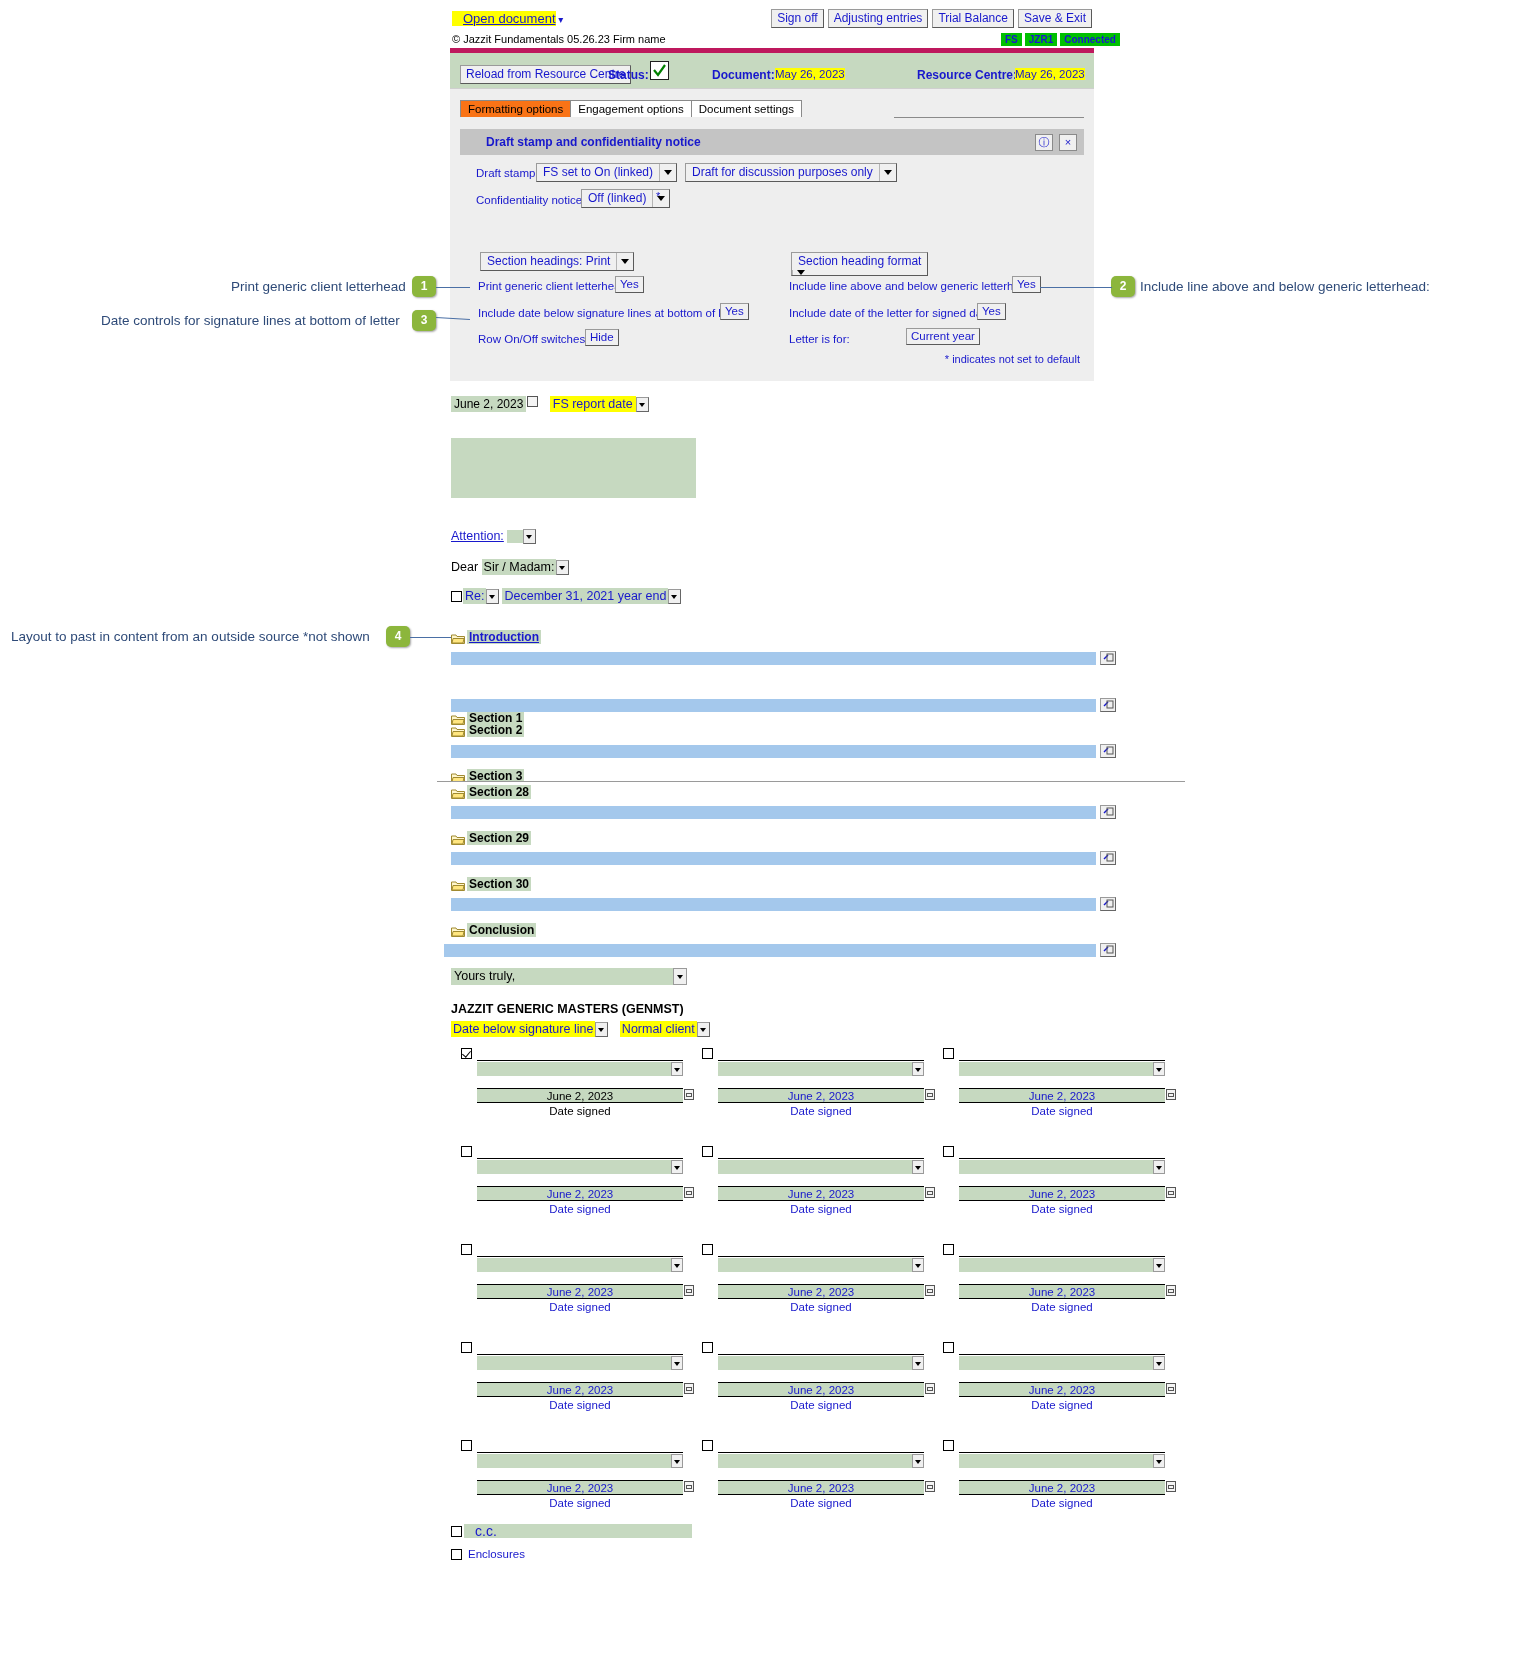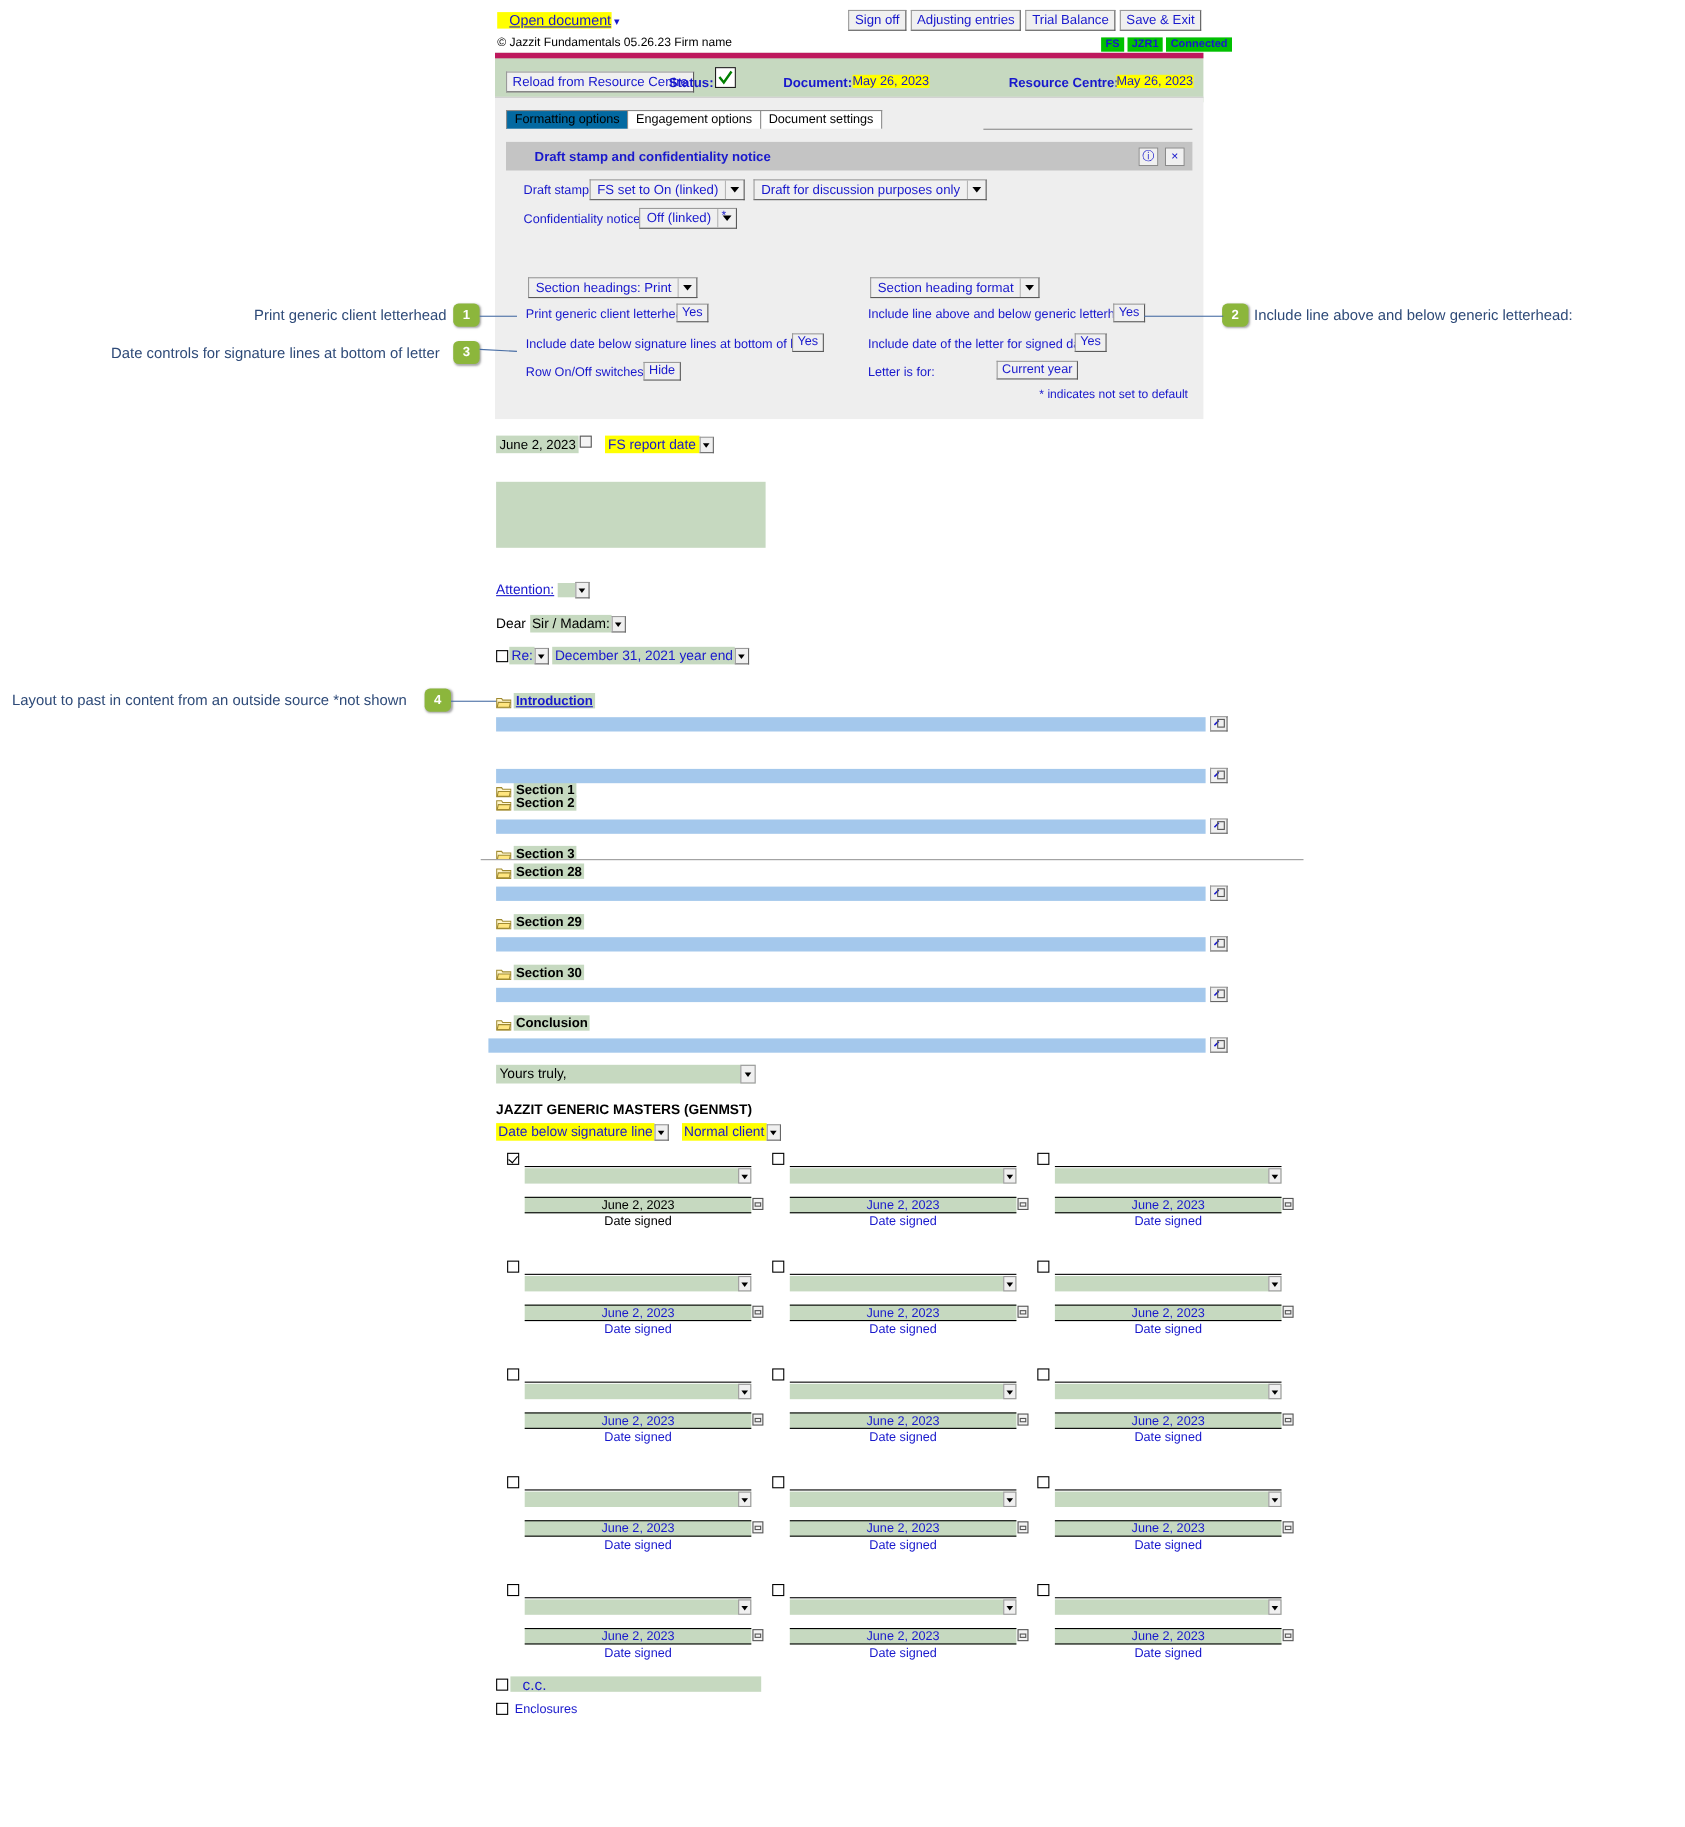--- a/index.html
+++ b/index.html
@@ -136,21 +136,21 @@
     display: inline-block;
     border: 1px solid #8a8a8a;
     border-bottom: none;
     background: #ffffff;
     color: #000;
     font-size: 11.5px;
     padding: 2px 7px 2px 7px;
     margin-right: -1px;
     position: relative;
   }
-  .tab.active { background: #0369a1; }
+  .tab.active { background: #f97316; }
   .sectionbar {
     position: absolute;
     left: 10px; width: 624px; height: 26px;
     background: #c4c4c4;
     color: #1818cc;
     font-weight: bold;
     font-size: 12px;
     line-height: 26px;
     padding-left: 26px;
     box-sizing: border-box;
@@ -355,21 +355,21 @@
   </span>
   <span class="abs blue" style="left:206px; top:101px; font-size:11px;">*</span>
 
 
   <span class="ddbtn abs" style="left:30px; top:163px;">
     <span class="lbl">Section headings: Print</span>
       <span class="arr">
         <i class="caret"></i>
       </span>
   </span>
-  <span class="ddbtn abs" style="left:341px; top:163px;">
+  <span class="ddbtn abs" style="left:341px; top:163px;flex-direction:column;">
     <span class="lbl">Section heading format</span>
       <span class="arr">
         <i class="caret"></i>
       </span>
   </span>
 
   <div class="panelrow" style="left:28px; top:191px;">Print generic client letterhead:</div>
   <span class="btn small abs" style="left:165px; top:187px;">Yes</span>
 
   <div class="panelrow" style="left:339px; top:191px;">Include line above and below generic letterhead:</div>

